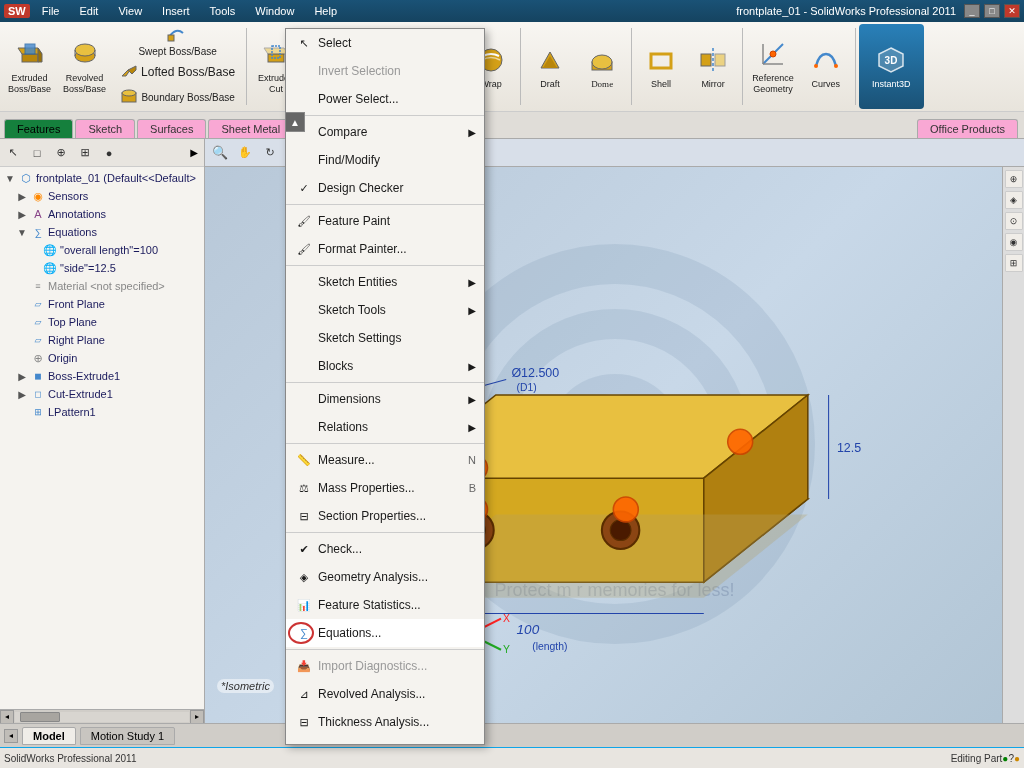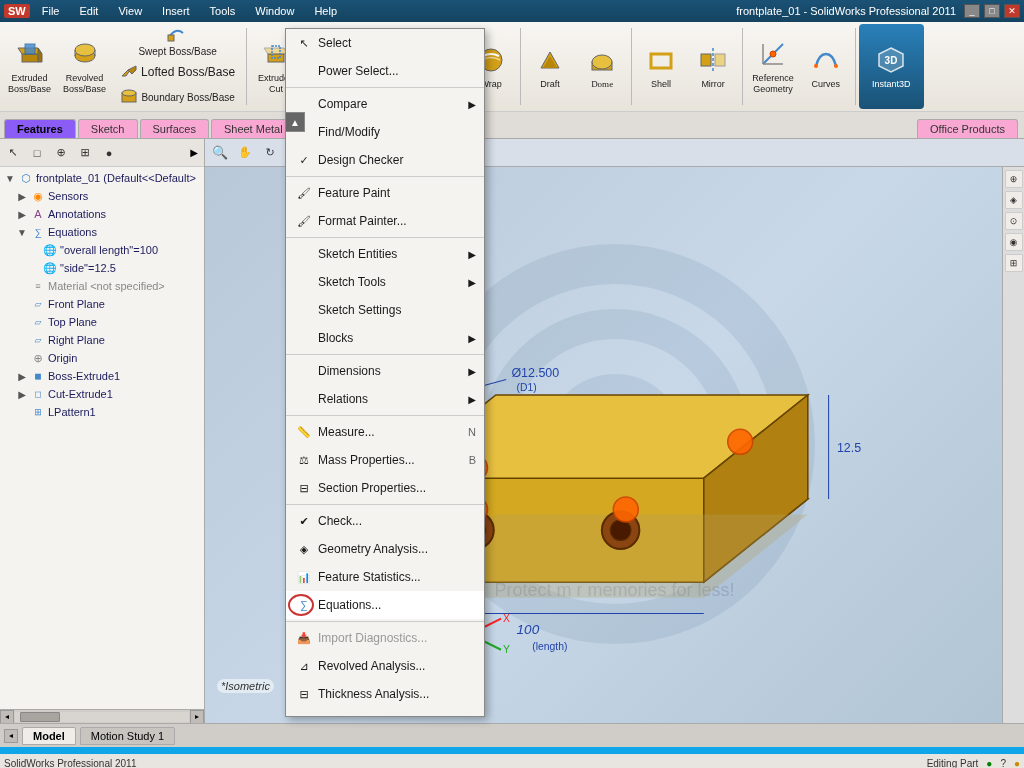--- a/index.html
+++ b/index.html
@@ -20,21 +20,21 @@
     .ribbon-btn { display: flex; flex-direction: column; align-items: center; justify-content: center; padding: 4px 6px; cursor: pointer; border-radius: 3px; min-width: 52px; font-size: 10px; text-align: center; line-height: 1.2; color: #222; }
     .ribbon-btn .icon { width: 32px; height: 32px; display: flex; align-items: center; justify-content: center; margin-bottom: 3px; }
     .ribbon-separator { width: 1px; background: #bbb; margin: 4px 3px; }
 
     
     .ribbon-btn-large { background: linear-gradient(to bottom, #2980b9, #1a5276); color: white; border-radius: 4px; min-width: 60px; }
 
     
     #tab-bar { display: flex; align-items: flex-end; padding: 2px 4px 0; background: #e0ddd8; height: 26px; }
     .tab { padding: 3px 12px; background: #f9a8d4; border: 1px solid #aaa; border-bottom: none; border-radius: 3px 3px 0 0; cursor: pointer; font-size: 11px; margin-right: 2px; color: #333; }
-    .tab.active { background: #8b5cf6; color: #000; font-weight: bold; }
+    .tab.active { background: #15803d; color: #000; font-weight: normal; }
 
     
     #main { display: flex; height: calc(768px - 22px - 90px - 26px - 24px - 22px); }
 
     
     #left-panel { width: 205px; background: #f5f3ef; border-right: 1px solid #aaa; display: flex; flex-direction: column; overflow: hidden; }
     #left-toolbar { height: 28px; display: flex; align-items: center; padding: 2px; background: #e8e5e0; border-bottom: 1px solid #ccc; gap: 2px; }
     .lt-btn { width: 22px; height: 22px; display: flex; align-items: center; justify-content: center; cursor: pointer; border-radius: 2px; font-size: 11px; color: #333; }
     .lt-expand { width: 16px; height: 100%; display: flex; align-items: center; justify-content: center; cursor: pointer; font-size: 10px; }
 
@@ -43,21 +43,21 @@
     .tree-item .indent { display: inline-block; }
     .tree-item .expand-icon { width: 12px; text-align: center; color: #555; font-size: 10px; }
     .tree-item .item-icon { width: 16px; height: 16px; margin: 0 2px; display: flex; align-items: center; justify-content: center; font-size: 11px; }
     .tree-item .item-label { color: #1a1a5c; }
     .tree-item .item-label.gray { color: #888; }
 
     
     #viewport { flex: 1; background: #c8d4e0; position: relative; overflow: hidden; }
 
     
-    #statusbar { height: 22px; background: #e8e5e0; border-top: 7px solid #0ea5e9; display: flex; align-items: flex-end; padding: 0 4px; font-size: 10px; color: #333; gap: 8px; }
+    #statusbar { height: 22px; background: #e8e5e0; border-top: 1px solid #0ea5e9; display: flex; align-items: center; padding: 0 4px; font-size: 10px; color: #333; }
     #bottom-tabs { height: 24px; background: #d8d5d0; border-top: 1px solid #aaa; display: flex; align-items: center; padding: 0 4px; gap: 4px; }
     .bottom-tab { padding: 2px 10px; background: #c8c5c0; border: 1px solid #aaa; border-radius: 2px 2px 0 0; cursor: pointer; font-size: 11px; }
     .bottom-tab.active { background: #f0ede8; font-weight: bold; }
 
     
     #hscroll { height: 14px; background: #d0cdc8; border-top: 1px solid #aaa; display: flex; align-items: center; }
     .scroll-arrow { width: 14px; height: 14px; background: #c0bdb8; border: 1px solid #999; display: flex; align-items: center; justify-content: center; font-size: 8px; cursor: pointer; }
     .scroll-track { flex: 1; height: 10px; background: #d8d5d0; margin: 0 1px; position: relative; }
     .scroll-thumb { width: 40px; height: 10px; background: #a8a5a0; border: 1px solid #888; position: absolute; left: 5px; border-radius: 1px; cursor: pointer; }
 
@@ -535,20 +535,24 @@
 
 <div id="context-menu-overlay">
 
   <div style="position:absolute; top:112px; left:285px; width:20px; height:20px; background:#666; display:flex; align-items:center; justify-content:center; color:white; font-size:10px; border:1px solid #888; cursor:pointer; z-index:102;">▲</div>
 
   <div id="context-menu">
     <div class="cm-item">
       <div class="cm-icon">↖</div>
       <span>Select</span>
     </div>
+    <div class="cm-item disabled">
+      <div class="cm-icon"></div>
+      <span>Invert Selection</span>
+    </div>
     <div class="cm-item">
       <div class="cm-icon"></div>
       <span>Power Select...</span>
     </div>
     <div class="cm-separator"></div>
     <div class="cm-item">
       <div class="cm-icon"></div>
       <span>Compare</span>
       <span class="cm-arrow">▶</span>
     </div>

